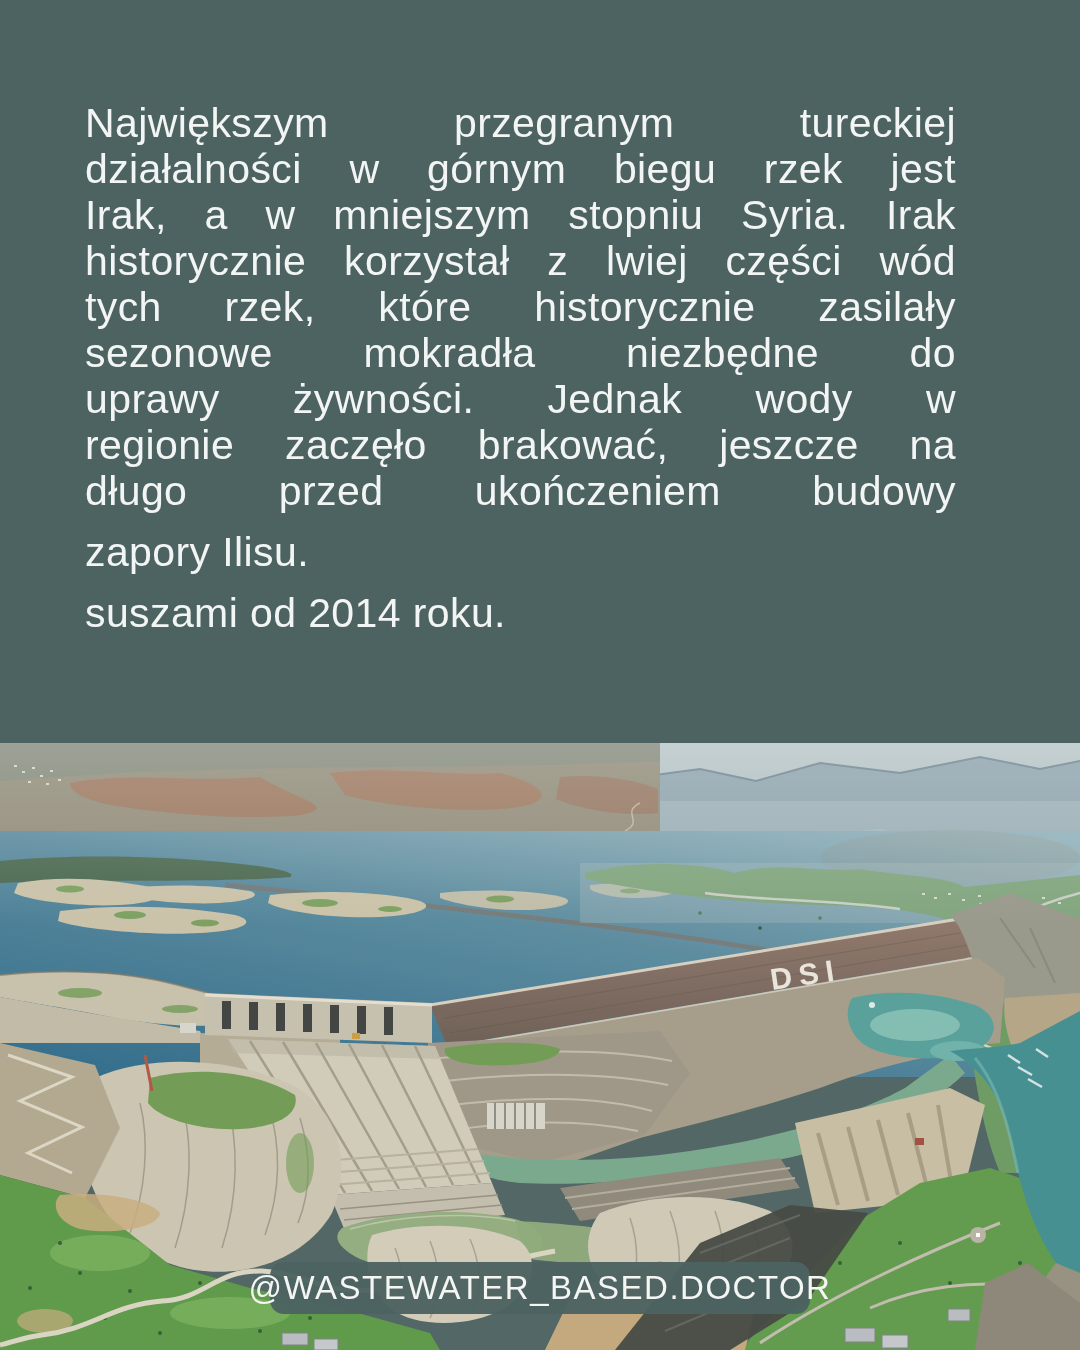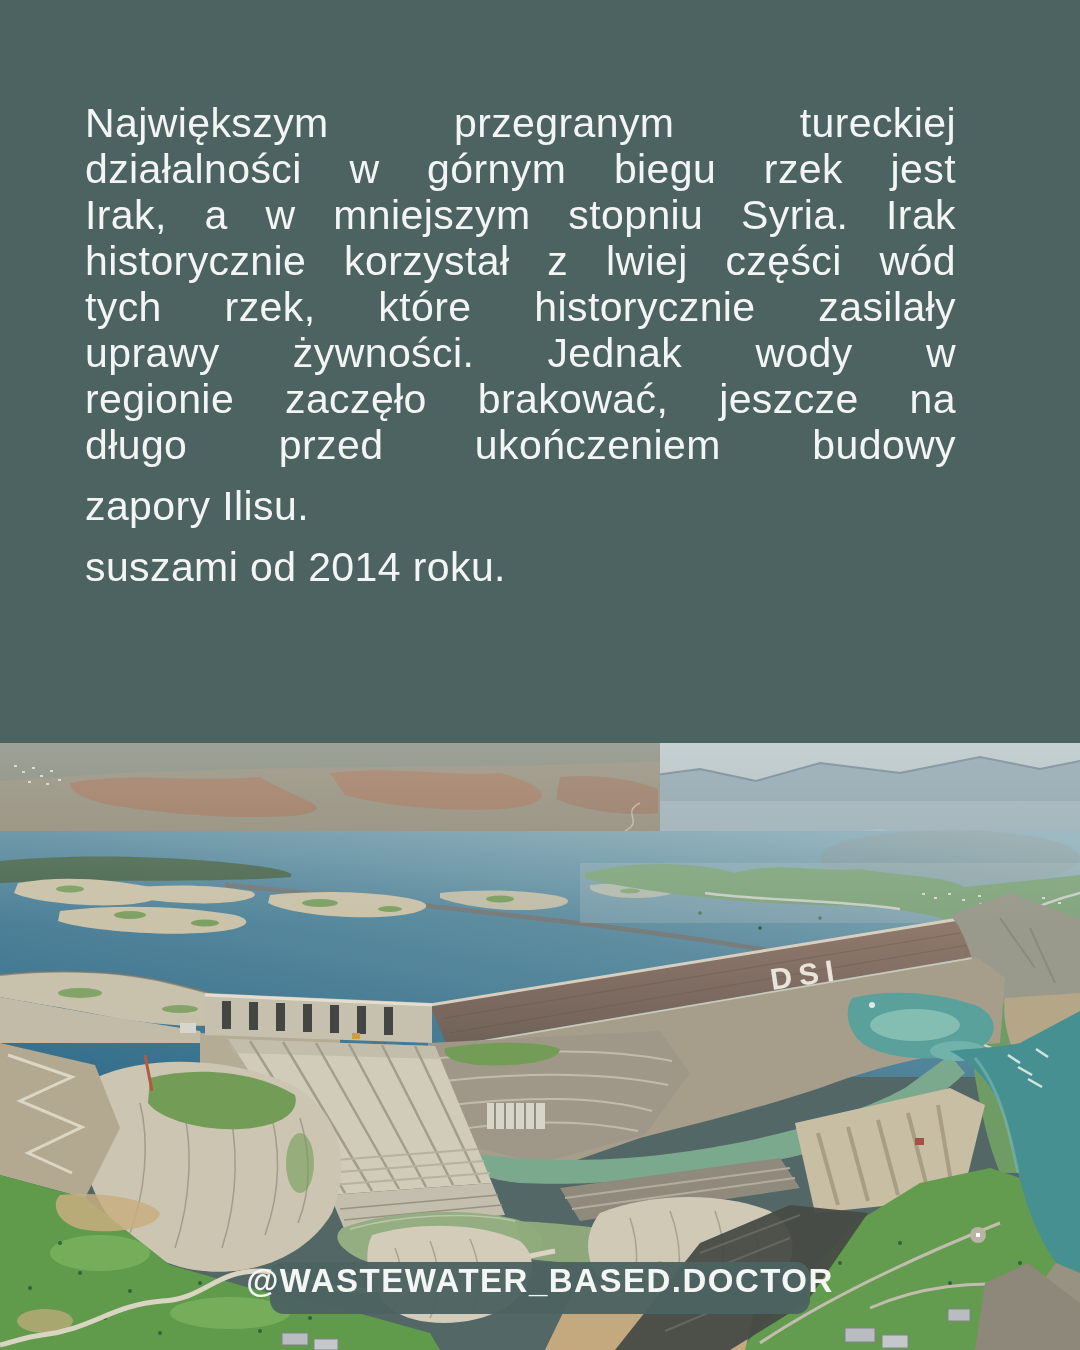--- a/index.html
+++ b/index.html
@@ -19,34 +19,35 @@
   .intro .line.last{text-align-last:left;margin-top:15px;}
   
   .photo{
     position:absolute;left:0;top:743px;width:1080px;height:607px;overflow:hidden;
   }
   .photo svg{display:block;width:1080px;height:607px;}
   
   .badge{
     position:absolute;left:270px;top:1262px;width:540px;height:52px;
     background:rgba(76,99,97,.96);border-radius:14px;
-    display:flex;justify-content:center;
-    color:#f4f6f4;font-size:33px;font-weight:700;letter-spacing:1.5px;
+    display:flex;align-items:center;justify-content:center;
+    color:#f4f6f4;font-size:33px;font-weight:400;letter-spacing:1.5px;
   }
 </style>
 </head>
 <body>
 
 <div class="text-panel">
   <div class="intro" id="intro">
       <div class="line">Największym przegranym tureckiej</div>
       <div class="line">działalności w górnym biegu rzek jest</div>
       <div class="line">Irak, a w mniejszym stopniu Syria. Irak</div>
       <div class="line">historycznie korzystał z lwiej części wód</div>
       <div class="line">tych rzek, które historycznie zasilały</div>
+      <div class="line">sezonowe mokradła niezbędne do</div>
       <div class="line">uprawy żywności. Jednak wody w</div>
       <div class="line">regionie zaczęło brakować, jeszcze na</div>
       <div class="line">długo przed ukończeniem budowy</div>
       <div class="line last">zapory Ilisu.</div>
       <div class="line last">suszami od 2014 roku.</div>
     </div>
 </div>
 
 <div class="photo">
 <svg viewBox="0 0 1080 607" xmlns="http://www.w3.org/2000/svg">

